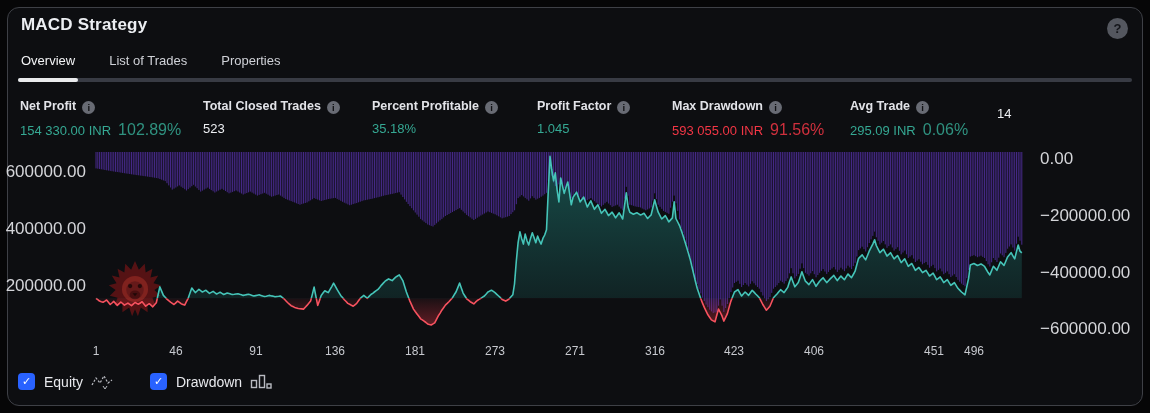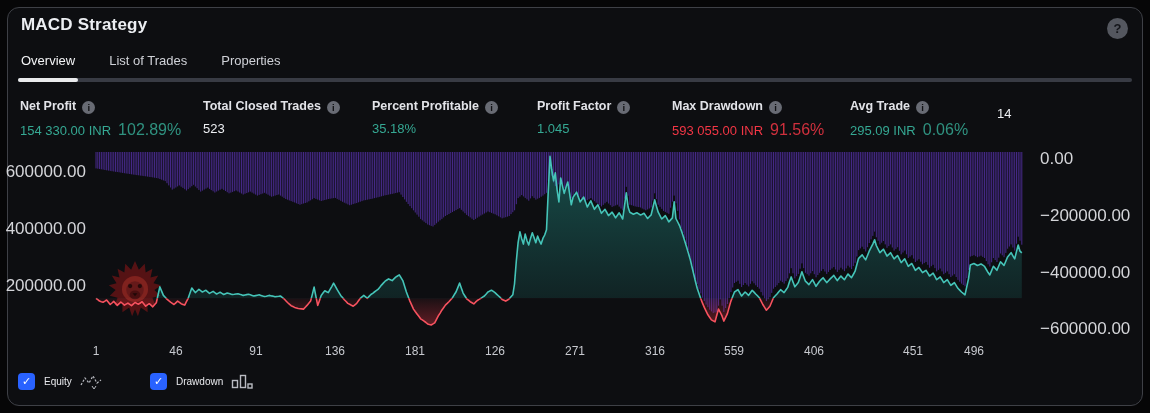--- a/index.html
+++ b/index.html
@@ -44,21 +44,21 @@
   .ylab.right { left:1040px; }
   .xlab { position:absolute; top:199px; width:56px; text-align:center;
           font-size:12px; color:#c7c9cf; z-index:3; }
 
   .toggles { position:absolute; left:0; top:367px; width:1150px; height:32px; }
   .toggle { position:absolute; top:6px; display:flex; align-items:center; cursor:pointer; }
   .cbox { width:17px; height:17px; border-radius:4px; text-align:center; line-height:17px;
           font-size:11px; color:#fff; }
   .cbox.on  { background:#2962ff; }
   .cbox.off { background:transparent; border:1.5px solid #565a63; }
-  .tog-lbl { margin-left:9px; font-size:10px; color:#e8e9ed; white-space:nowrap; }
+  .tog-lbl { margin-left:9px; font-size:14px; color:#e8e9ed; white-space:nowrap; }
   .tog-icon { margin-left:8px; display:flex; align-items:center; }
 </style>
 </head>
 <body>
 
 <div class="panel-bg"></div>
 
 <div class="title">MACD Strategy</div>
 <div class="help">?</div>
 
@@ -663,26 +663,26 @@
     <div class="ylab left" style="top: 131px;">200000.00</div>
     <div class="ylab right" style="top: 4px; left: 1040px;">0.00</div>
     <div class="ylab right" style="top: 61px; left: 1040px;">−200000.00</div>
     <div class="ylab right" style="top: 118px; left: 1040px;">−400000.00</div>
     <div class="ylab right" style="top: 174px; left: 1040px;">−600000.00</div>
     <div class="xlab" style="top: 199px; left: 68px;">1</div>
     <div class="xlab" style="top: 199px; left: 148px;">46</div>
     <div class="xlab" style="top: 199px; left: 228px;">91</div>
     <div class="xlab" style="top: 199px; left: 307px;">136</div>
     <div class="xlab" style="top: 199px; left: 387px;">181</div>
-    <div class="xlab" style="top: 199px; left: 467px;">126</div>
+    <div class="xlab" style="top: 199px; left: 467px;">273</div>
     <div class="xlab" style="top: 199px; left: 547px;">271</div>
     <div class="xlab" style="top: 199px; left: 627px;">316</div>
-    <div class="xlab" style="top: 199px; left: 706px;">559</div>
+    <div class="xlab" style="top: 199px; left: 706px;">423</div>
     <div class="xlab" style="top: 199px; left: 786px;">406</div>
-    <div class="xlab" style="top: 199px; left: 885px;">451</div>
+    <div class="xlab" style="top: 199px; left: 906px;">451</div>
     <div class="xlab" style="top: 199px; left: 946px;">496</div>
   </div>
 
 <div class="toggles">
   <div class="toggle" id="tog0" style="left: 18px;">
     <span class="cbox on">✓</span>
     <span class="tog-lbl">Equity</span>
     <span class="tog-icon">
       <svg width="24" height="15" viewBox="0 0 24 15">
         <polyline points="1,11 5,4 9,9 13,2 17,9 21,6" fill="none" stroke="#b9bbc2" stroke-width="1.2" stroke-dasharray="2.2,1.6"></polyline>

